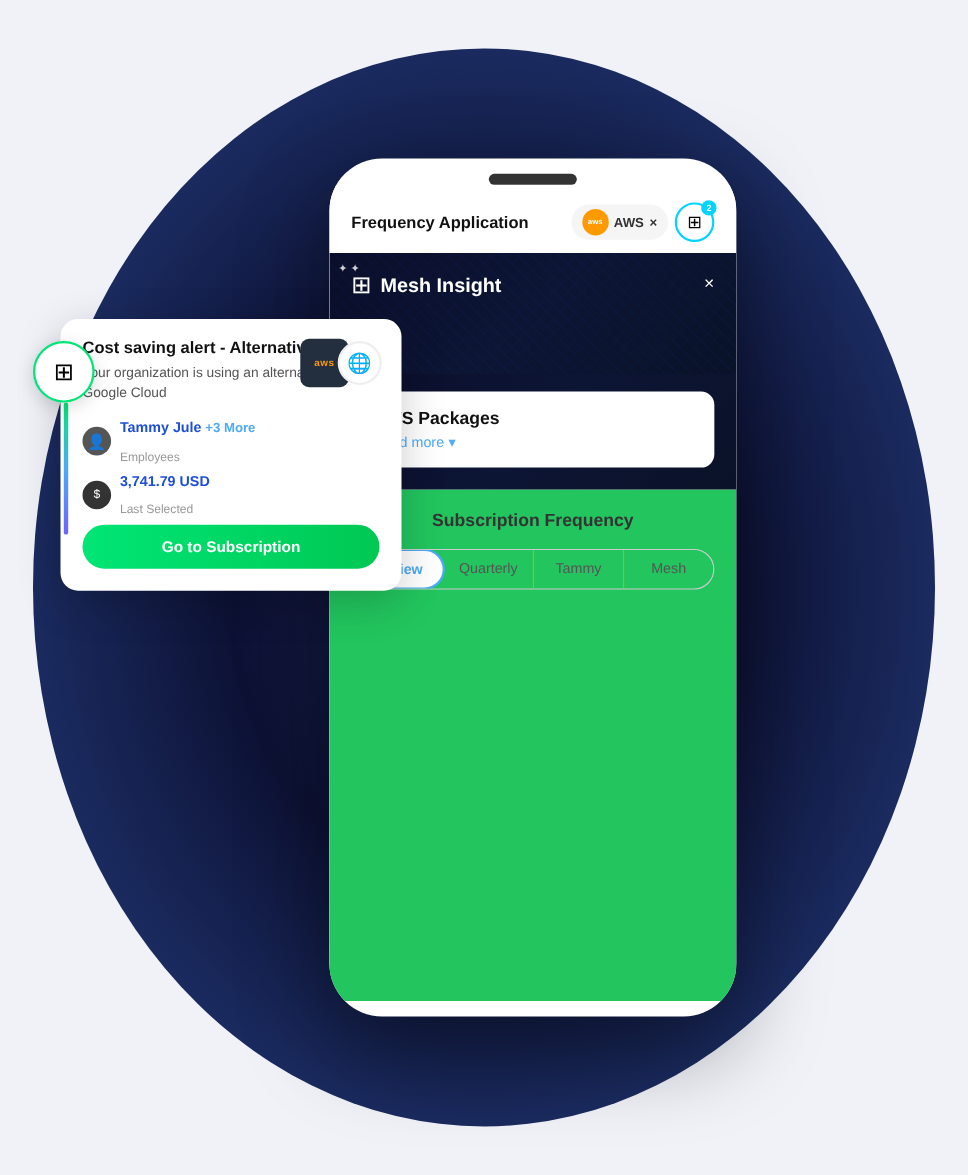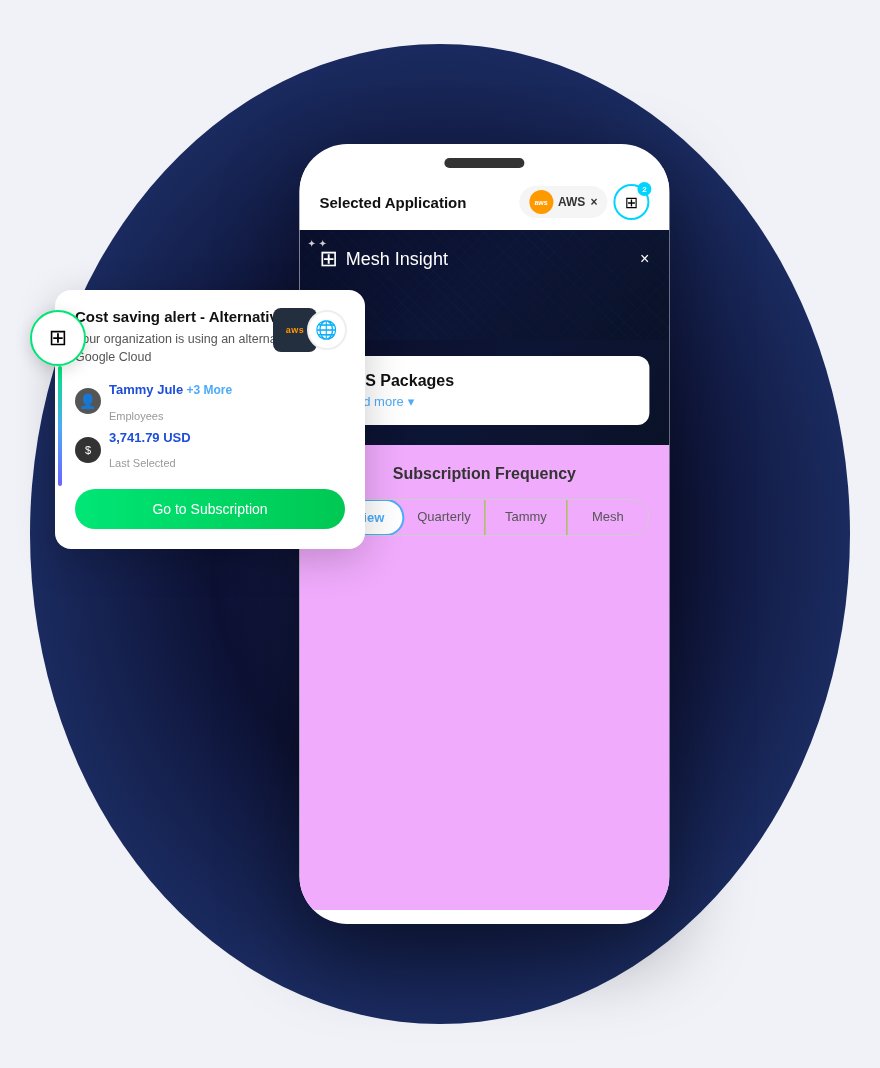--- a/index.html
+++ b/index.html
@@ -175,21 +175,21 @@
       gap: 8px;
     }
 
     .mesh-icon {
       font-size: 22px;
       color: #fff;
     }
 
     .mesh-title {
       font-size: 18px;
-      font-weight: 400;
+      font-weight: 700;
       color: #fff;
     }
 
     .close-x {
       color: #fff;
       font-size: 16px;
       cursor: pointer;
     }
 
     
@@ -217,21 +217,21 @@
     .read-more {
       color: #4dabf7;
       font-size: 13px;
       display: flex;
       align-items: center;
       gap: 4px;
     }
 
     
     .subscription-freq-section {
-      background: #f0abfc;
+      background: #22c55e;
       padding: 20px;
       flex: 1;
     }
 
     .sub-freq-title {
       text-align: center;
       font-size: 16px;
       font-weight: 600;
       color: #333;
       margin-bottom: 16px;
@@ -379,24 +379,24 @@
       color: #fff;
       flex-shrink: 0;
     }
 
     .go-to-sub-btn {
       background: linear-gradient(90deg, #00e676, #00c853);
       border: none;
       border-radius: 25px;
       padding: 12px 28px;
       font-size: 14px;
-      font-weight: 400;
+      font-weight: 700;
       color: #fff;
       cursor: pointer;
-      margin-top: 12px;
+      margin-top: 0;
       width: 100%;
     }
 
     
     .left-icon {
       position: absolute;
       left: 30px;
       top: 310px;
       width: 56px;
       height: 56px;
@@ -436,21 +436,21 @@
 <body>
 
 <div class="scene">
   <div class="bg-blob"></div>
 
   <div class="phone">
     <div class="phone-notch"></div>
     <div class="phone-content">
 
       <div class="selected-app-header">
-        <span class="selected-app-title">Selected Application</span>
+        <span class="selected-app-title">Frequency Application</span>
         <div class="app-chips">
           <div class="aws-chip">
             <div class="aws-logo">aws</div>
             <span>AWS</span>
             <span>×</span>
           </div>
           <div class="app-stack-icon">
             ⊞
             <div class="badge-2">2</div>
           </div>

